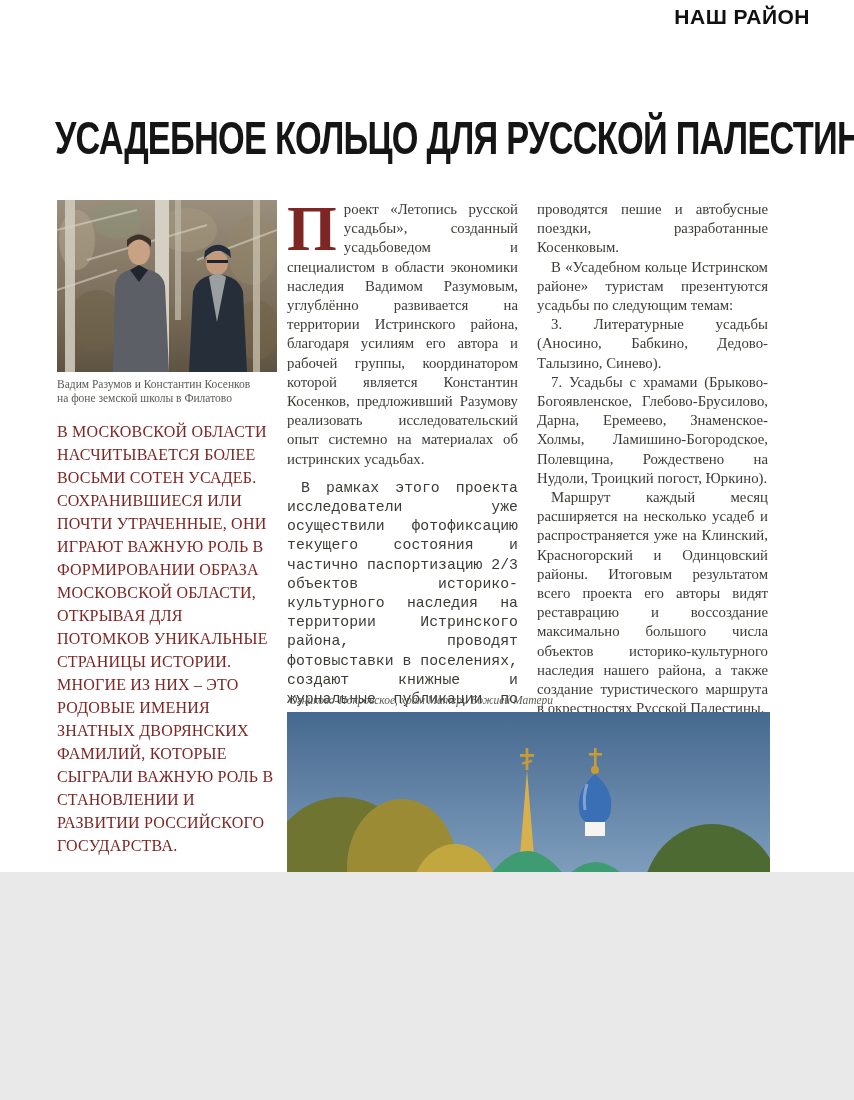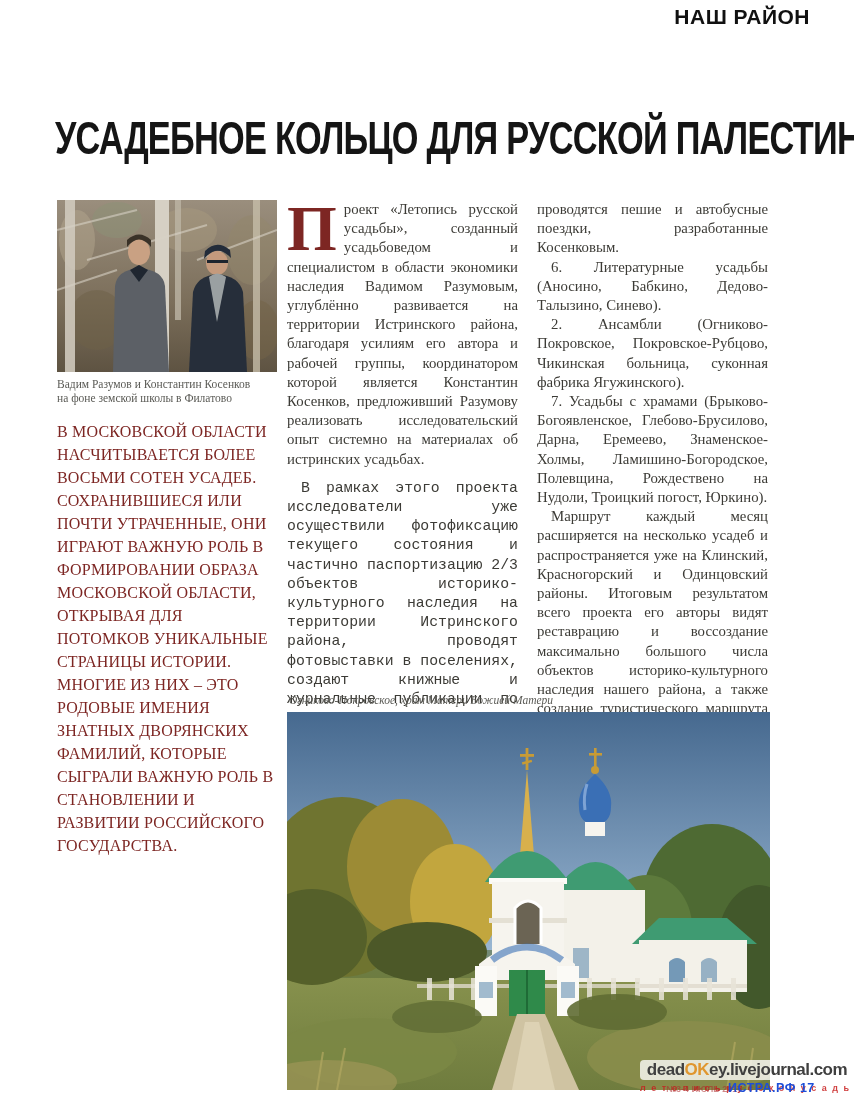--- a/index.html
+++ b/index.html
@@ -1,16 +1,16 @@
 <!DOCTYPE html>
 <html><head>
 <meta charset="utf-8">
 <style>
   html,body{margin:0;padding:0;background:#e9e9e9;}
-  .page{position:relative;width:854px;height:1100px;background:#ffffff;overflow:hidden;
+  .page{position:relative;width:854px;height:872px;background:#ffffff;overflow:hidden;
         font-family:"Liberation Serif", serif;}
   .section-label{position:absolute;top:5px;right:44px;
         font-family:"Liberation Sans", sans-serif;font-weight:bold;font-size:21px;
         letter-spacing:.5px;color:#111;}
   .title{position:absolute;left:55px;top:110px;margin:0;white-space:nowrap;}
   .title-inner{display:inline-block;transform:scaleX(.73);transform-origin:left center;
         font-family:"Liberation Sans", sans-serif;font-weight:bold;font-size:47px;
         letter-spacing:-1px;color:#151515;}
   .col{position:absolute;top:200px;}
   .col1{left:57px;width:220px;}
@@ -107,22 +107,22 @@
   </div>
 
   <div class="col col2">
     <p class="body"><span class="dropcap">П</span><span>роект «Летопись русской усадьбы», созданный усадьбоведом и специалистом в области экономики наследия Вадимом Разумовым, углублённо развивается на территории Истринского района, благодаря усилиям его автора и рабочей группы, координатором которой является Константин Косенков, предложивший Разумову реализовать исследовательский опыт системно на материалах об истринских усадьбах.</span></p>
     <p class="body gap indent">В рамках этого проекта исследователи уже осуществили фотофиксацию текущего состояния и частично паспортизацию 2/3 объектов историко-культурного наследия на территории Истринского района, проводят фотовыставки в поселениях, создают книжные и журнальные публикации по итогам исследовательских работ.</p>
     <p class="body indent">Следующий этап исследований привёл их к зарождающемуся сейчас проекту «Усадебное кольцо Истринского района: были разработаны северный и южный маршруты экскурсий по памятникам и достопримечательным местам и уже проводятся пешие и автобусные поездки, разработанные Косенковым.</p>
   </div>
 
   <div class="col col3">
     <p class="body">проводятся пешие и автобусные поездки, разработанные Косенковым.</p>
-    <p class="body indent">6. Литературные усадьбы (Аносино, Бабкино, Дедово-Талызино, Синево).</p>
-    <p class="body indent">2. Ансамбли (Огниково-Покровское, Покровское-Рубцово, Чикинская больница, суконная фабрика Ягужинского).</p>
+    <p class="body indent">В «Усадебном кольце Истринском районе» туристам презентуются усадьбы по следующим темам:</p>
+    <p class="body indent">3. Литературные усадьбы (Аносино, Бабкино, Дедово-Талызино, Синево).</p>
     <p class="body indent">7. Усадьбы с храмами (Брыково-Богоявленское, Глебово-Брусилово, Дарна, Еремеево, Знаменское-Холмы, Ламишино-Богородское, Полевщина, Рождествено на Нудоли, Троицкий погост, Юркино).</p>
     <p class="body indent">Маршрут каждый месяц расширяется на несколько усадеб и распространяется уже на Клинский, Красногорский и Одинцовский районы. Итоговым результатом всего проекта его авторы видят реставрацию и воссоздание максимально большого числа объектов историко-культурного наследия нашего района, а также создание туристического маршрута в окрестностях Русской Палестины.</p>
     <p class="body indent">Что характерно, эти маршруты зачастую «накладываются» на существовавшие веками ранее паломнические пути. Например, так произошло в</p>
   </div>
 
   <div class="church-caption">Огниково-Покровское, храм Матери Божией Матери</div>
 
   <div class="photo2">
     <svg width="483" height="378" viewBox="0 0 483 378">
       <defs>

